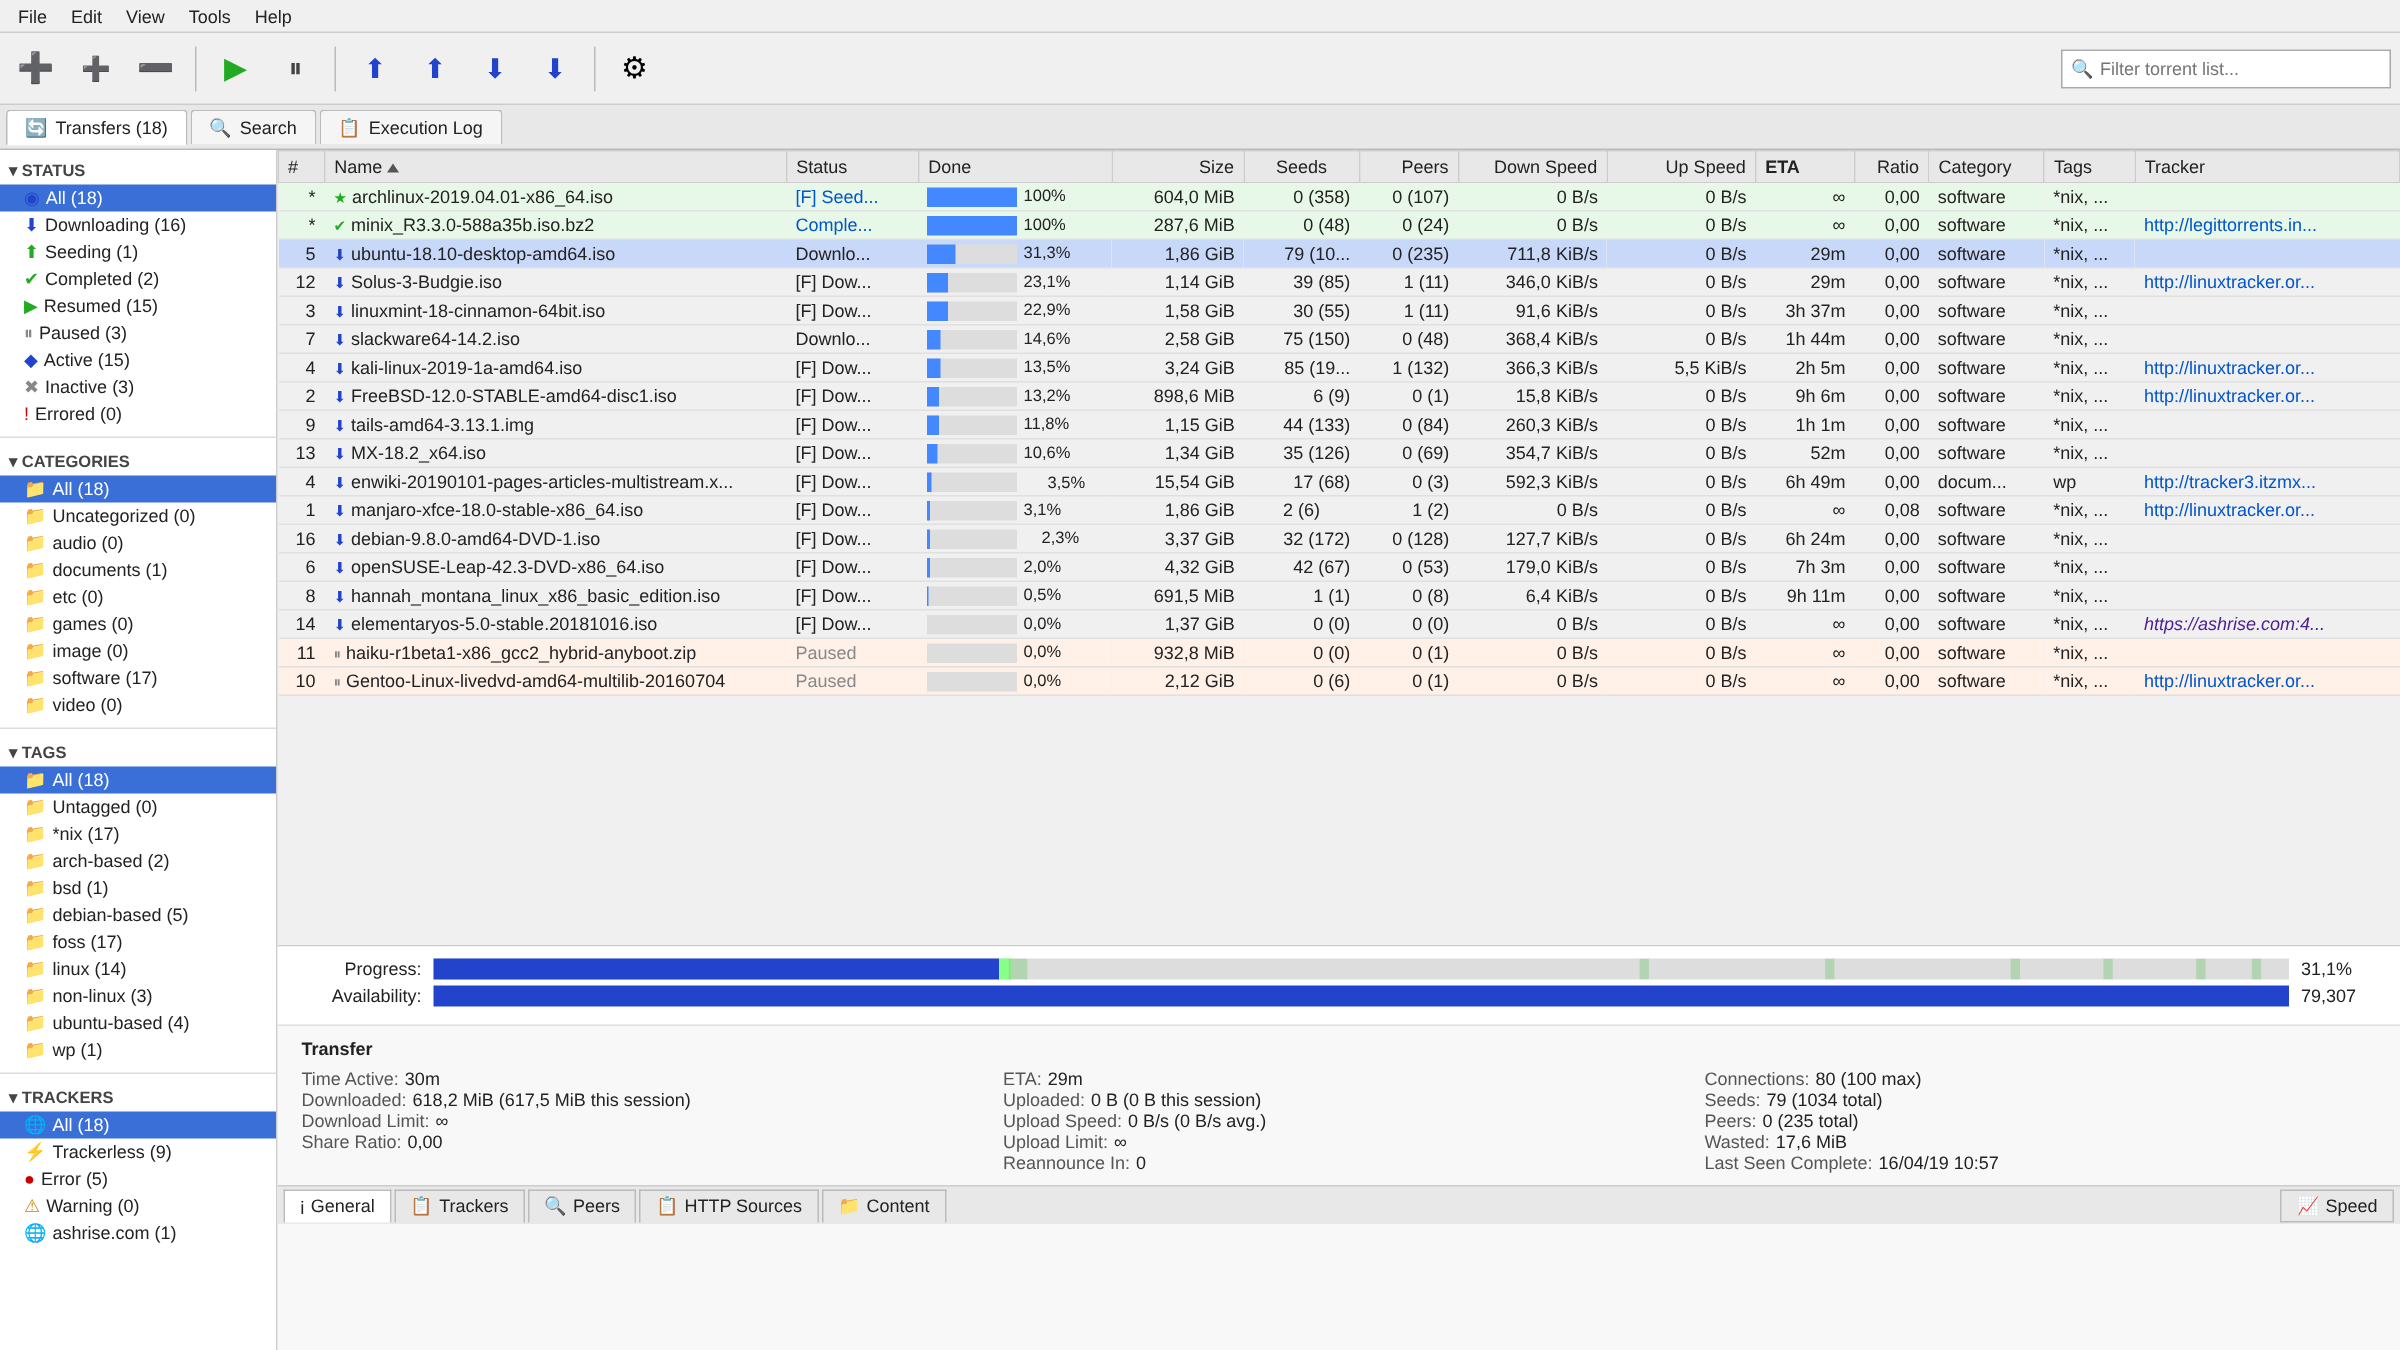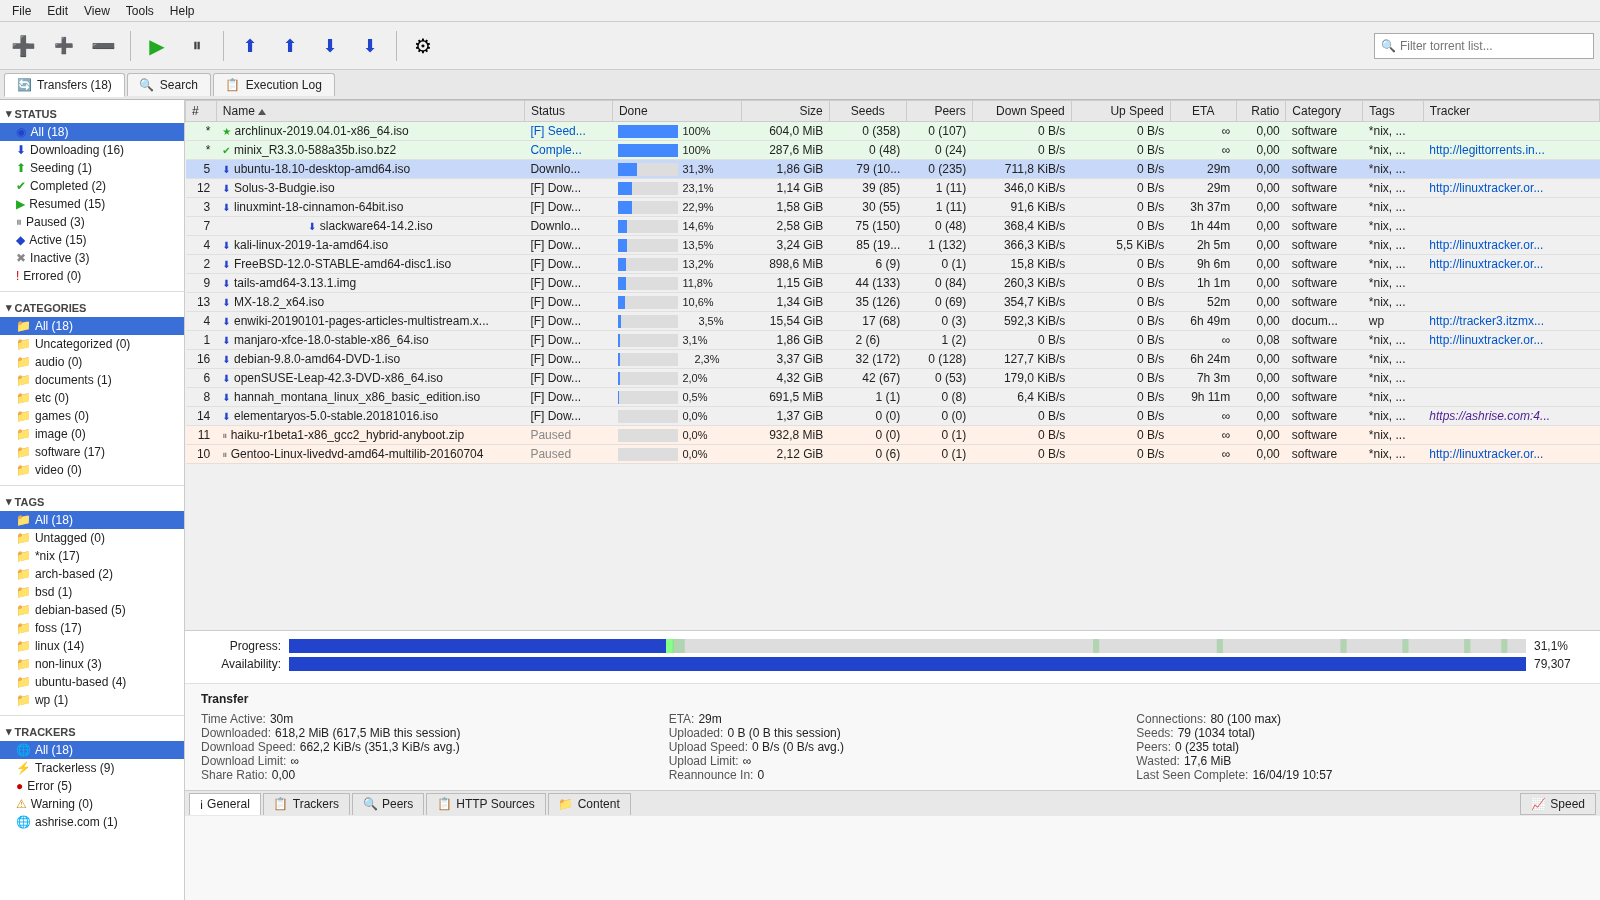--- a/index.html
+++ b/index.html
@@ -303,21 +303,21 @@
           <tr>
             <th style="width:28px;">#</th>
             <th style="width:280px;">Name <span class="arrow-up"></span></th>
             <th style="width:80px;">Status</th>
             <th style="width:90px;">Done</th>
             <th style="width:80px; text-align:right;">Size</th>
             <th style="width:70px; text-align:center;">Seeds</th>
             <th style="width:60px; text-align:right;">Peers</th>
             <th style="width:90px; text-align:right;">Down Speed</th>
             <th style="width:90px; text-align:right;">Up Speed</th>
-            <th style="width:60px; text-align:center;">ETA</th>
+            <th style="width:60px; text-align:left;font-weight:bold;">ETA</th>
             <th style="width:45px; text-align:right;">Ratio</th>
             <th style="width:70px;">Category</th>
             <th style="width:55px;">Tags</th>
             <th style="width:160px;">Tracker</th>
           </tr>
         </thead>
         <tbody id="torrent-tbody">
         <tr style="background: rgb(232, 248, 232);">
     <td style="text-align:right; width:28px;">*</td>
     <td style="max-width:280px; overflow:hidden; text-overflow:ellipsis;"><span style="color:#22aa22; font-size:10px;">★</span> archlinux-2019.04.01-x86_64.iso</td>
@@ -428,21 +428,21 @@
     <td style="text-align:right;">91,6 KiB/s</td>
     <td style="text-align:right;">0 B/s</td>
     <td style="text-align:right;">3h 37m</td>
     <td style="text-align:right;">0,00</td>
     <td>software</td>
     <td>*nix, ...</td>
     <td style="color:#0055cc; max-width:160px; overflow:hidden; text-overflow:ellipsis;"></td>
   </tr>
             <tr>
     <td style="text-align:right; width:28px;">7</td>
-    <td style="max-width:280px; overflow:hidden; text-overflow:ellipsis;text-align:center;"><span style="color:#2244cc; font-size:10px;">⬇</span> slackware64-14.2.iso</td>
+    <td style="max-width:280px; overflow:hidden; text-overflow:ellipsis;"><span style="color:#2244cc; font-size:10px;">⬇</span> slackware64-14.2.iso</td>
     <td style="">Downlo...</td>
     <td class="progress-cell">
                 <div style="display:flex; align-items:center; gap:4px;">
     <div style="width:60px; height:13px; background:#ddd; position:relative;">
       <div style="width:15%; height:100%; background:#4488ff;"></div>
     </div>
     <span style="font-size:11px;">14,6%</span>
   </div>
               </td>
     <td style="text-align:right;">2,58 GiB</td>
@@ -546,21 +546,21 @@
     <td style="text-align:right;">0,00</td>
     <td>software</td>
     <td>*nix, ...</td>
     <td style="color:#0055cc; max-width:160px; overflow:hidden; text-overflow:ellipsis;"></td>
   </tr>
             <tr>
     <td style="text-align:right; width:28px;">4</td>
     <td style="max-width:280px; overflow:hidden; text-overflow:ellipsis;"><span style="color:#2244cc; font-size:10px;">⬇</span> enwiki-20190101-pages-articles-multistream.x...</td>
     <td style="">[F] Dow...</td>
     <td class="progress-cell">
-                <div style="display:flex; align-items:center; gap:20px;">
+                <div style="display:flex; align-items:flex-end; gap:20px;">
     <div style="width:60px; height:13px; background:#ddd; position:relative;">
       <div style="width:4%; height:100%; background:#4488ff;"></div>
     </div>
     <span style="font-size:11px;">3,5%</span>
   </div>
               </td>
     <td style="text-align:right;">15,54 GiB</td>
     <td style="text-align:right;">17 (68)</td>
     <td style="text-align:right;">0 (3)</td>
     <td style="text-align:right;">592,3 KiB/s</td>
@@ -773,24 +773,20 @@
           <div>
             <div class="transfer-row">
               <span class="transfer-key">Time Active:</span>
               <span class="transfer-val">30m</span>
             </div>
             <div class="transfer-row">
               <span class="transfer-key">Downloaded:</span>
               <span class="transfer-val">618,2 MiB (617,5 MiB this session)</span>
             </div>
             <div class="transfer-row">
-              <span class="transfer-key">Download Speed:</span>
-              <span class="transfer-val">662,2 KiB/s (351,3 KiB/s avg.)</span>
-            </div>
-            <div class="transfer-row">
               <span class="transfer-key">Download Limit:</span>
               <span class="transfer-val">∞</span>
             </div>
             <div class="transfer-row">
               <span class="transfer-key">Share Ratio:</span>
               <span class="transfer-val">0,00</span>
             </div>
           </div>
 
           <div>

